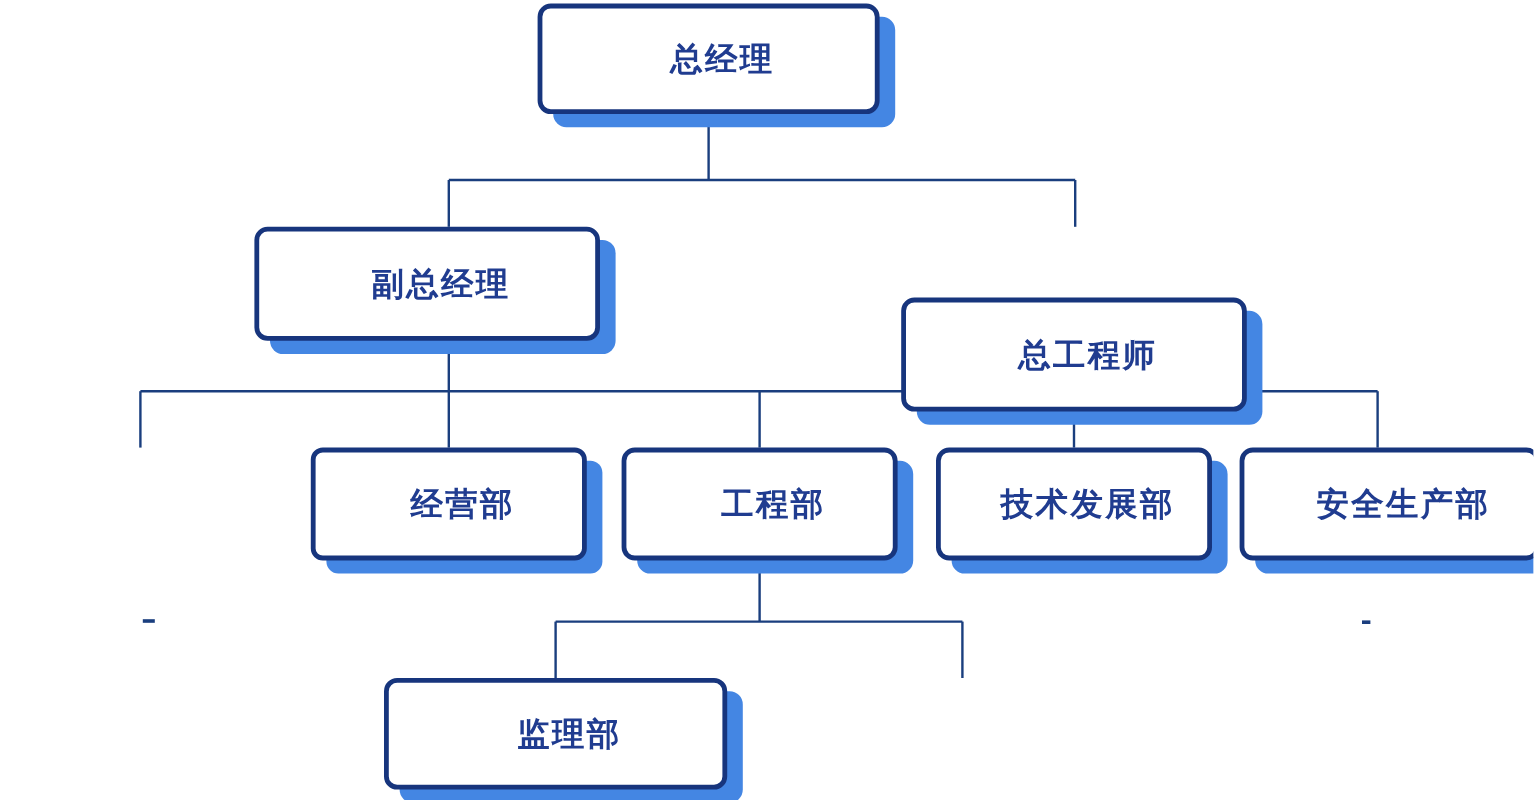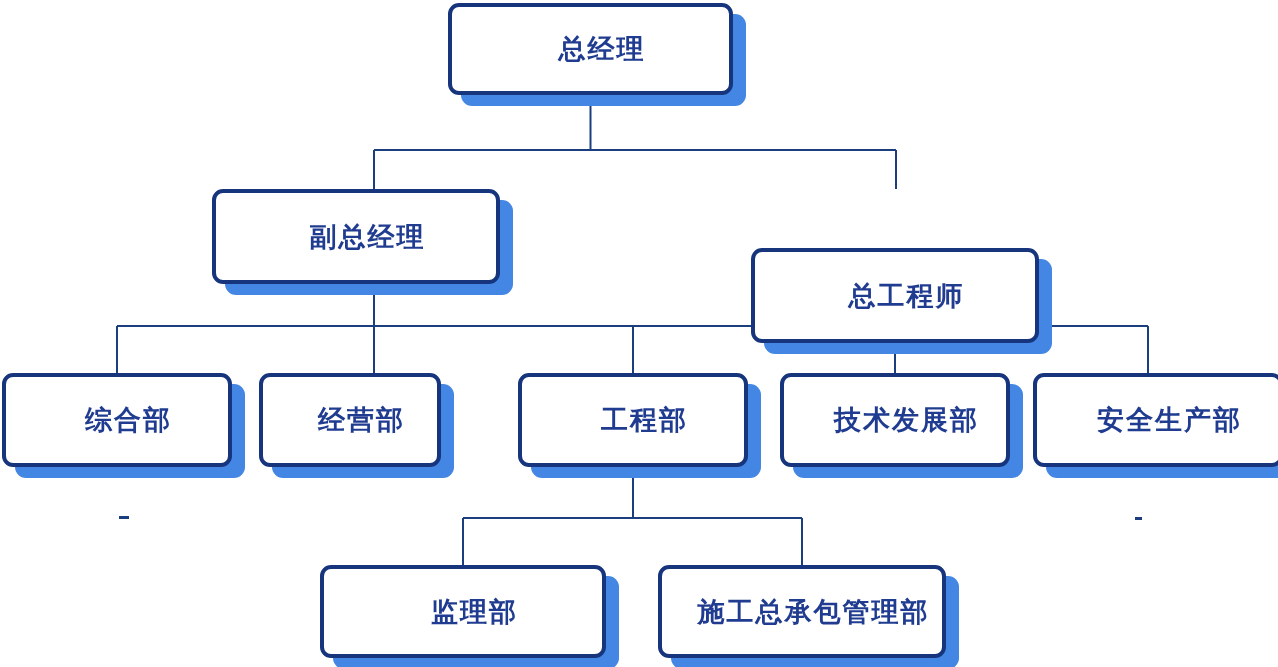--- a/index.html
+++ b/index.html
@@ -46,21 +46,21 @@
     font-weight: bold;
     letter-spacing: 2px;
     white-space: nowrap;
     text-align: center;
   }
   
   .n-gm  { left: 448px;  top: 3px;   width: 285px; height: 92px; }
   .n-dgm { left: 212px;  top: 189px; width: 288px; height: 95px; }
   .n-ce  { left: 751px;  top: 205px; width: 288px; height: 95px; margin-top: 43px; }
   .n-zh  { left: 2px;    top: 373px; width: 230px; height: 94px; }
-  .n-jy  { left: 259px;  top: 373px; width: 182px; height: 94px; }
+  .n-jy  { left: 259px;  top: 373px; width: 230px; height: 94px; border-radius: 10px; }
   .n-gc  { left: 518px;  top: 373px; width: 230px; height: 94px; }
   .n-js  { left: 780px;  top: 373px; width: 230px; height: 94px; justify-content: center; }
   .n-aq  { left: 1033px; top: 373px; width: 250px; height: 94px; }
   .n-jl  { left: 320px;  top: 565px; width: 286px; height: 93px; }
   .n-sg  { left: 658px;  top: 565px; width: 288px; height: 93px; }
   
   .dash {
     position: absolute;
     height: 3px;
     background: var(--connector, #1a3e7e);
@@ -98,23 +98,20 @@
   </div>
 
   <div class="node n-dgm">
     <span class="label">副总经理</span>
   </div>
 
   <div class="node n-ce">
     <span class="label">总工程师</span>
   </div>
 
-  <div class="node n-zh">
-    <span class="label">综合部</span>
-  </div>
 
   <div class="node n-jy">
     <span class="label">经营部</span>
   </div>
 
   <div class="node n-gc">
     <span class="label">工程部</span>
   </div>
 
   <div class="node n-js">
@@ -122,20 +119,17 @@
   </div>
 
   <div class="node n-aq">
     <span class="label">安全生产部</span>
   </div>
 
   <div class="node n-jl">
     <span class="label">监理部</span>
   </div>
 
-  <div class="node n-sg">
-    <span class="label">施工总承包管理部</span>
-  </div>
 
   <div class="dash dash-l"></div>
   <div class="dash dash-r"></div>
 
 </div>
 
 </body></html>

